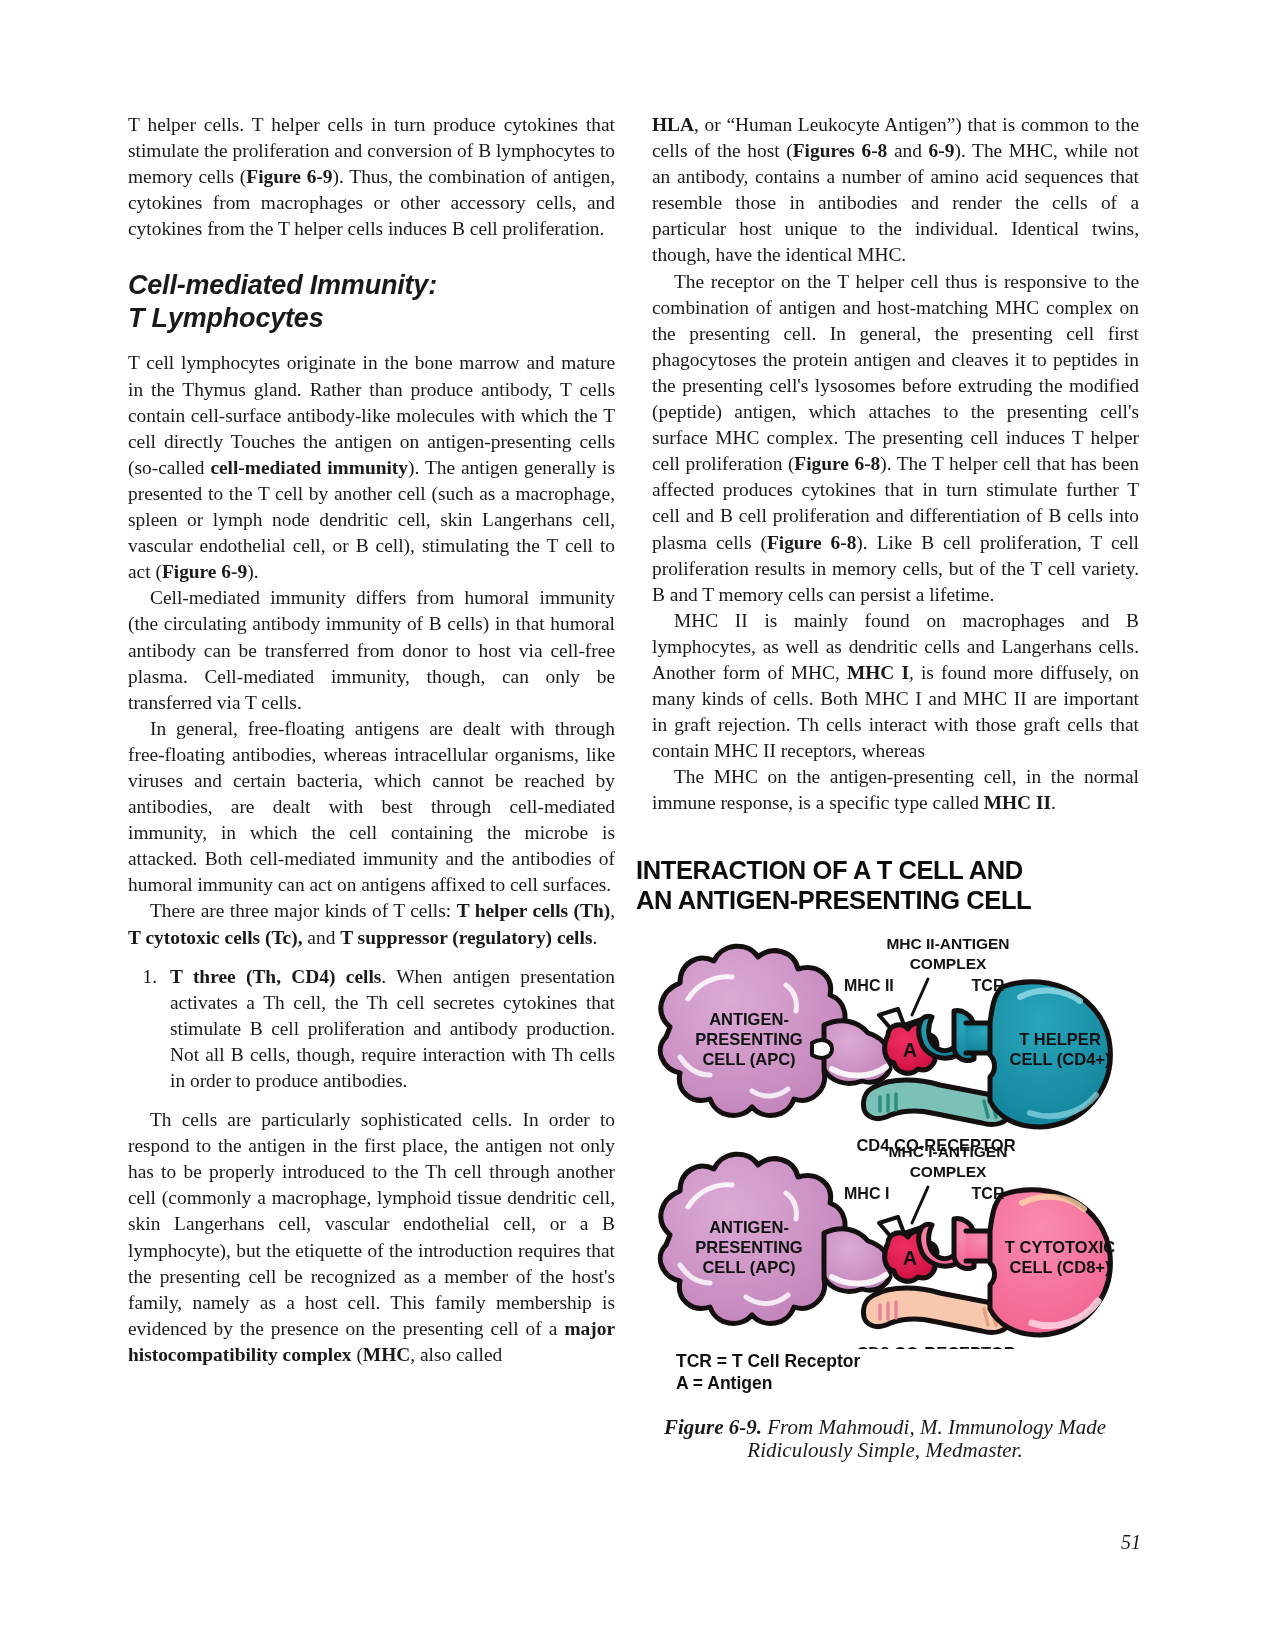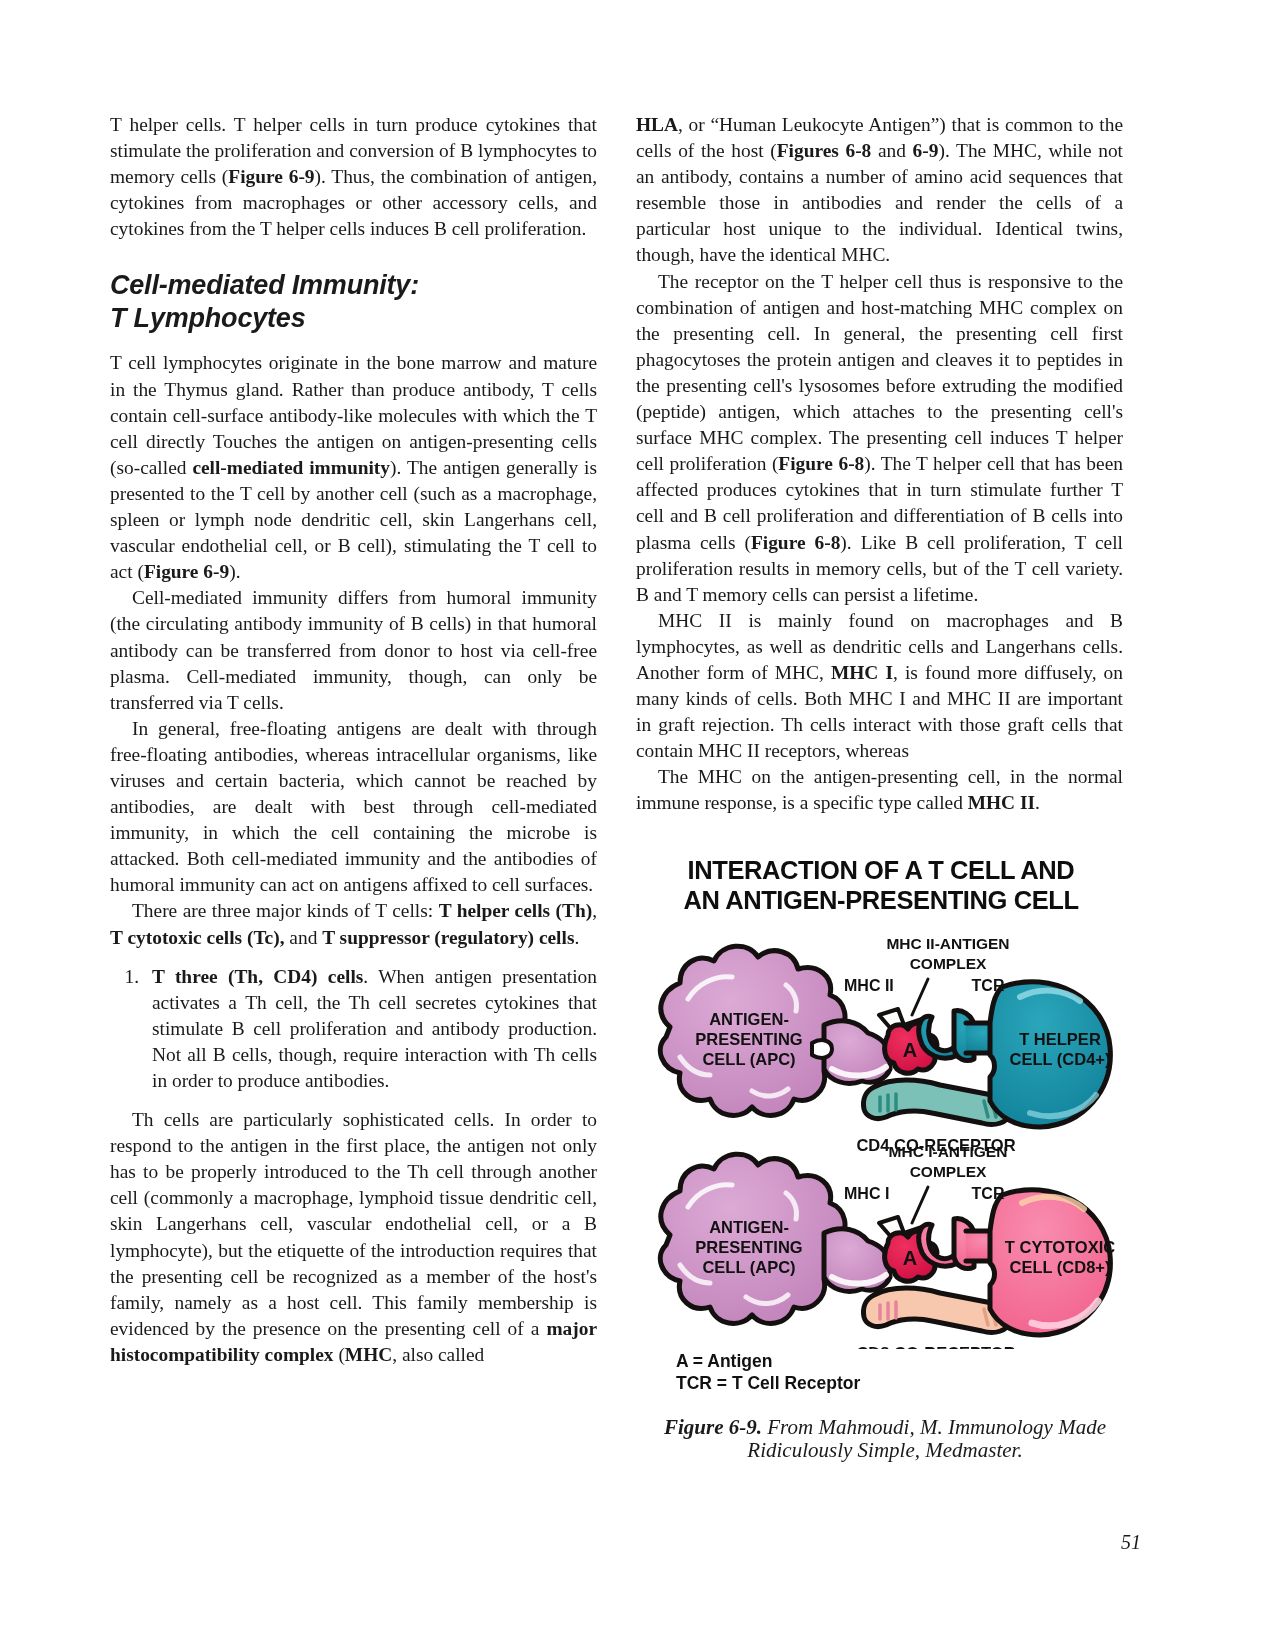--- a/index.html
+++ b/index.html
@@ -24,22 +24,22 @@
   .col {
     position: absolute;
     top: 112px;
     width: 487px;
     font-size: 19.4px;
     line-height: 26.1px;
     text-align: justify;
     text-justify: inter-word;
     hyphens: none;
   }
-  .col-left  { left: 110px; }
-  .col-right { left: 636px; }
+  .col-left  { left: 128px; }
+  .col-right { left: 652px; }
 
   .col p {
     margin: 0;
   }
   .indent { text-indent: 22px; }
   .noindent { text-indent: 0; }
 
   h2.section-head {
     font-family: "Liberation Sans", sans-serif;
     font-style: italic;
@@ -68,21 +68,21 @@
     position: absolute;
     left: 636px;
     top: 855px;
     width: 490px;
   }
   .fig-title {
     font-family: "Liberation Sans", sans-serif;
     font-weight: bold;
     font-size: 25.5px;
     line-height: 30px;
-    text-align: center;
+    text-align: left;
     letter-spacing: -0.4px;
     color: #0e0e0e;
     margin: 0 0 14px 0;
   }
   .diagram-wrap {
     position: relative;
     width: 490px;
     height: 420px;
   }
   .legend {
@@ -314,22 +314,22 @@
           <path d="M292 50 L276 86" stroke="#14100f" stroke-width="3" stroke-linecap="round"></path>
 
           <text x="352" y="62" font-size="16" text-anchor="middle">TCR</text>
 
           <text x="300" y="222" font-size="16.5" text-anchor="middle">CD8 CO-RECEPTOR</text>
         </g>
       </svg>
     </div>
 
     <div class="legend">
+      <div>TCR = T Cell Receptor</div>
       <div>A = Antigen</div>
-      <div>TCR = T Cell Receptor</div>
     </div>
 
     <div class="caption">
       <span class="cap-label">Figure 6-9.</span><span> From Mahmoudi, M. Immunology Made</span><br>
       <span>Ridiculously Simple, Medmaster.</span>
     </div>
   </div>
 
   <div class="pageno">51</div>
 

